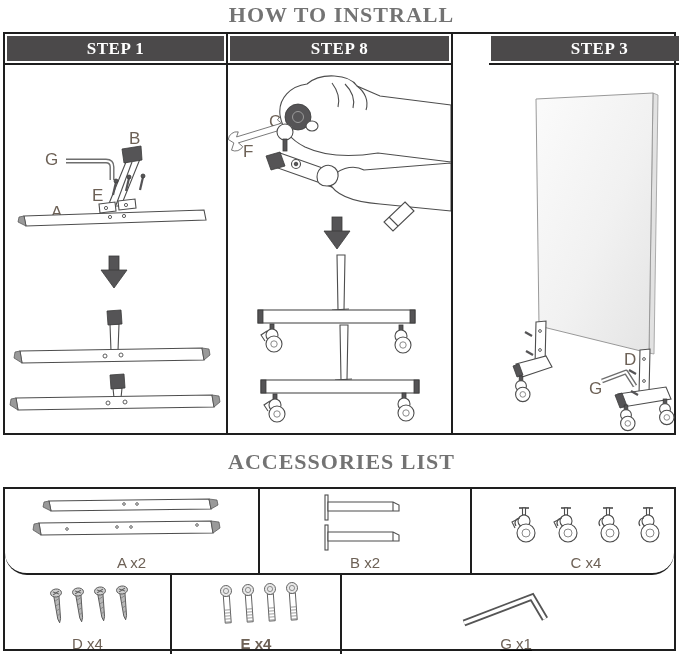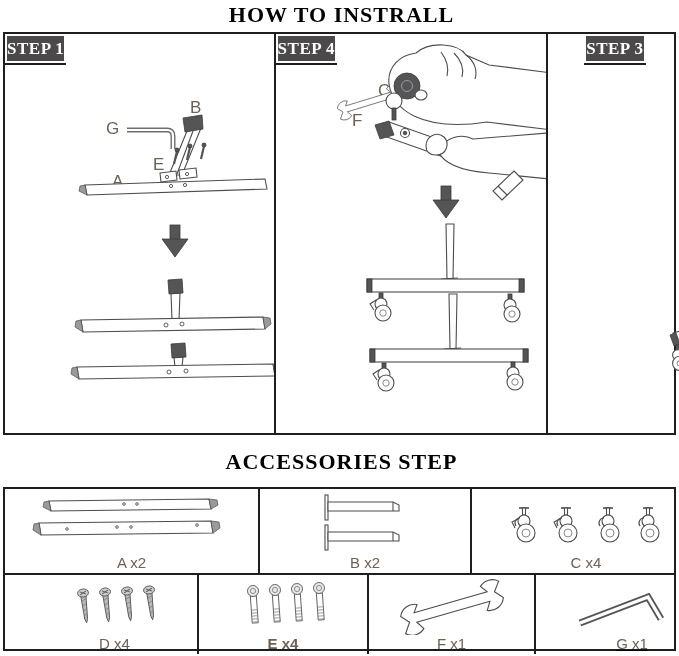--- a/index.html
+++ b/index.html
@@ -4,53 +4,53 @@
 <style>
   * { box-sizing: border-box; margin: 0; padding: 0; }
   html,body { background:#fff; }
   .canvas {
     position: relative; width: 679px; height: 656px; background:#fff;
     font-family: "Liberation Sans", sans-serif; overflow: hidden;
   }
   .main-title, .acc-title {
     position: absolute; left: 4px; right: 0; text-align: center;
     font-family: "Liberation Serif", serif; font-weight: bold;
-    font-size: 22px; color: #000000; letter-spacing: 1px;
+    font-size: 22px; color: #737373; letter-spacing: 1px;
   }
   .main-title { top: 2px; }
   .acc-title { top: 449px; }
 
   .steps-table {
     position: absolute; top: 32px; left: 3px; width: 673px; height: 403px;
     border: 2px solid #1e1e1e; display: flex; background:#fff;
   }
-  .step-col { flex: 1; display: flex; flex-direction: row; border-right: 2px solid #1e1e1e; }
+  .step-col { flex: 1; display: flex; flex-direction: column; border-right: 2px solid #1e1e1e; }
   .step-col:last-child { border-right: none; padding-left: 36px; }
   .step-header { height: 31px; border-bottom: 2px solid #1e1e1e; padding: 2px; }
   .step-header-bg {
     width: 100%; height: 100%; background: #4b494a; color: #fff;
     display: flex; align-items: center; justify-content: center;
     font-family: "Liberation Serif", serif; font-weight: bold; font-size: 17px;
     letter-spacing: 0.5px;
   }
   .step-body { flex: 1; position: relative; overflow: hidden; }
 
   .acc-table {
     position: absolute; top: 487px; left: 3px; width: 673px; height: 164px;
     border: 2px solid #1e1e1e; display: flex; flex-direction: column; background:#fff;
   }
-  .acc-row { display: flex; flex: 1; }
+  .acc-row { display: flex; flex: 1; border-radius: 22px; }
   .acc-row-top { border-bottom: 2px solid #1e1e1e; flex: 0 0 86px; }
   .acc-cell {
     border-right: 2px solid #1e1e1e; display: flex; flex-direction: column;
     align-items: center; justify-content: flex-end; padding: 2px 0 1px 0;
   }
   .acc-cell:last-child { border-right: none; margin-left: 16px; }
   .cell-a { flex: 0 0 255px; } .cell-b { flex: 0 0 212px; } .cell-c { flex: 1; }
-  .cell-d { flex: 0 0 167px; margin-left: 27px; } .cell-e { flex: 0 0 170px; font-weight: bold; } .cell-f { flex: 0 0 167px; } .cell-g { flex: 1; text-decoration: underline; }
+  .cell-d { flex: 0 0 167px; } .cell-e { flex: 0 0 170px; font-weight: bold; } .cell-f { flex: 0 0 167px; } .cell-g { flex: 1; text-decoration: underline; }
   .acc-label { font-size: 15px; color: #6d6156; line-height: 17px; padding-bottom: 1px; }
 
   
   .w   { fill: #fff; stroke: #4d4d4d; stroke-width: 1.1; }
   .dkf { fill: #555456; stroke: #3a3a3a; stroke-width: 0.8; }
   .g   { fill: #9a9a9a; stroke: #4d4d4d; stroke-width: 0.7; }
   .h   { fill: #fff; stroke: #4d4d4d; stroke-width: 0.9; }
   .nl  { fill: none; stroke: #4d4d4d; stroke-width: 1.1; }
   .scr { stroke: #555456; stroke-width: 2.2; }
   .tool   { fill: none; stroke: #6e6e6e; stroke-width: 5; stroke-linejoin: round; }
@@ -134,21 +134,21 @@
             <polygon class="g" points="207,330 209,342 215,337 214,331"></polygon>
             <circle class="h" cx="103" cy="338" r="2"></circle>
             <circle class="h" cx="120" cy="337" r="2"></circle>
           </g>
         </svg>
       </div>
     </div>
 
     <div class="step-col">
       <div class="step-header">
-        <div class="step-header-bg">STEP 4</div>
+        <div class="step-header-bg">STEP 8</div>
       </div>
       <div class="step-body">
         <svg width="223" height="368" viewBox="0 0 223 368">
           <defs>
             <g id="cst2">
               <rect class="dkf" x="-2" y="-16" width="4" height="6"></rect>
               <circle class="w" cx="0" cy="-5" r="6"></circle>
               <circle class="w" cx="2" cy="4" r="8"></circle>
               <circle cx="2" cy="4" r="3.2" fill="none" stroke="#8a8a8a"></circle>
             </g>
@@ -270,21 +270,21 @@
             <line class="scr" x1="142" y1="326" x2="149" y2="330"></line>
           </g>
 
           <text class="plbl" x="135" y="300">D</text>
           <text class="plbl" x="100" y="329">G</text>
         </svg>
       </div>
     </div>
   </div>
 
-  <div class="acc-title">ACCESSORIES STEP</div>
+  <div class="acc-title">ACCESSORIES LIST</div>
 
   <div class="acc-table">
     <div class="acc-row acc-row-top">
 
       <div class="acc-cell cell-a">
         <svg width="245" height="60" viewBox="0 0 245 60">
           <polygon class="w" points="40,7 200,5 202,15 42,17"></polygon>
           <polygon class="g" points="40,7 42,17 34,13 35,8"></polygon>
           <polygon class="g" points="200,5 202,15 209,11 208,6"></polygon>
           <circle class="h" cx="115" cy="10" r="1.3"></circle>
@@ -366,28 +366,20 @@
             </g>
           </defs>
           <use href="#bltE" transform="translate(50,12) rotate(-4)"></use>
           <use href="#bltE" transform="translate(72,11) rotate(-4)"></use>
           <use href="#bltE" transform="translate(94,10) rotate(-4)"></use>
           <use href="#bltE" transform="translate(116,9) rotate(-4)"></use>
         </svg>
         <div class="acc-label">E x4</div>
       </div>
 
-      <div class="acc-cell cell-f">
-        <svg width="160" height="58" viewBox="0 0 160 58">
-          <g transform="translate(80,30) rotate(-16)">
-            <path class="w" d="M-38,-5 L38,-5 L33,-12 A14,14 0 0 1 52,-12 L45,-3 L52,5 A14,14 0 0 1 33,13 L38,5 L-38,5 L-33,13 A14,14 0 0 1 -52,13 L-45,3 L-52,-5 A14,14 0 0 1 -33,-12 Z"></path>
-          </g>
-        </svg>
-        <div class="acc-label">F x1</div>
-      </div>
 
       <div class="acc-cell cell-g">
         <svg width="160" height="58" viewBox="0 0 160 58">
           <path class="tool2" d="M28,46 L96,20 L109,42"></path>
           <path class="tool2in" d="M28,46 L96,20 L109,42"></path>
         </svg>
         <div class="acc-label">G x1</div>
       </div>
     </div>
   </div>

